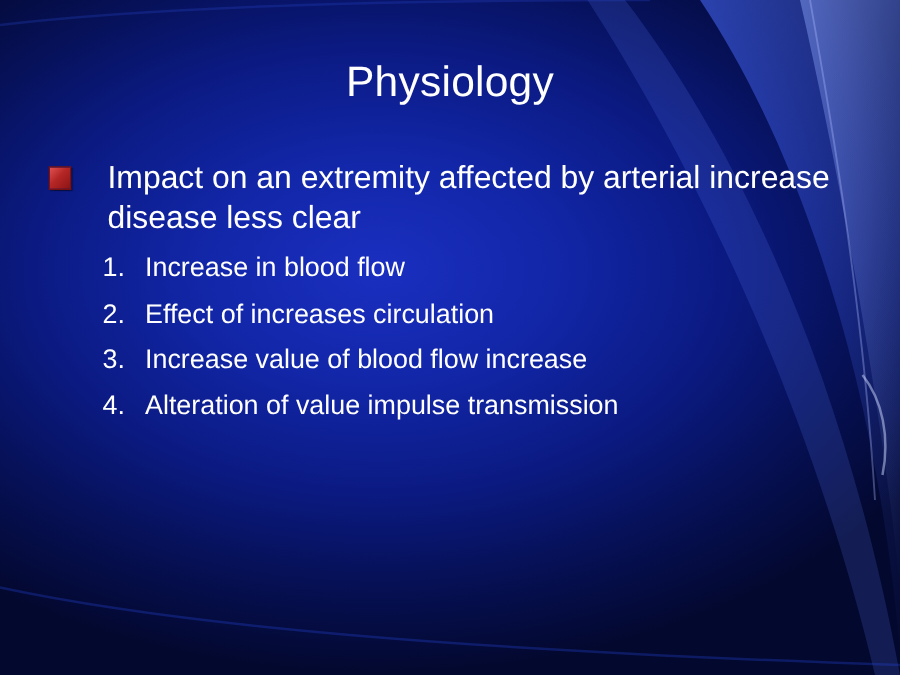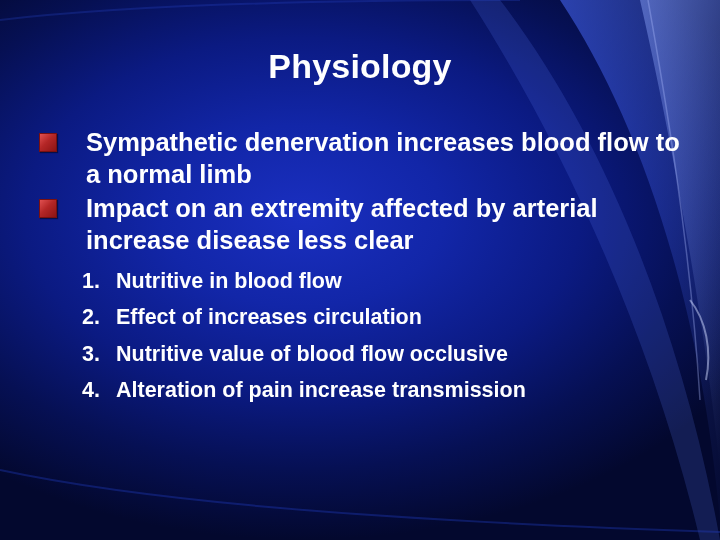--- a/index.html
+++ b/index.html
@@ -13,21 +13,20 @@
     font-family: "Liberation Sans", sans-serif;
   }
   .slide {
     position: relative;
     width: 720px;
     height: 540px;
     background:
       radial-gradient(ellipse 70% 60% at 42% 40%, #1a2fc0 0%, #1226a8 28%, #0b1a82 55%, #061054 78%, #03082e 100%),
       #03082e;
     overflow: hidden;
-    font-weight: bold;
   }
   
   .deco {
     position: absolute;
     inset: 0;
     pointer-events: none;
   }
   .title {
     position: absolute;
     top: 48px;
@@ -117,41 +116,37 @@
     <path d="M0,470 C140,500 360,520 720,532" stroke="#2340c8" stroke-opacity="0.35" stroke-width="2" fill="none"></path>
     <path d="M0,20 C120,6 300,0 520,0" stroke="#2a4ad8" stroke-opacity="0.25" stroke-width="2" fill="none"></path>
   </svg>
 
   <div class="title">Physiology</div>
 
   <div class="body">
     <ul class="lvl1">
       <li>
         <span class="bullet"></span>
-        <span>Sympathetic denervation increases blood flow to a normal limb</span>
-      </li>
-      <li>
-        <span class="bullet"></span>
         <span>Impact on an extremity affected by arterial increase disease less clear</span>
       </li>
     </ul>
 
     <ol class="lvl2">
       <li>
         <span class="num">1.</span>
-        <span>Nutritive in blood flow</span>
+        <span>Increase in blood flow</span>
       </li>
       <li>
         <span class="num">2.</span>
         <span>Effect of increases circulation</span>
       </li>
       <li>
         <span class="num">3.</span>
-        <span>Nutritive value of blood flow occlusive</span>
+        <span>Increase value of blood flow increase</span>
       </li>
       <li>
         <span class="num">4.</span>
-        <span>Alteration of pain increase transmission</span>
+        <span>Alteration of value impulse transmission</span>
       </li>
     </ol>
   </div>
 
 </div>
 
 </body></html>

